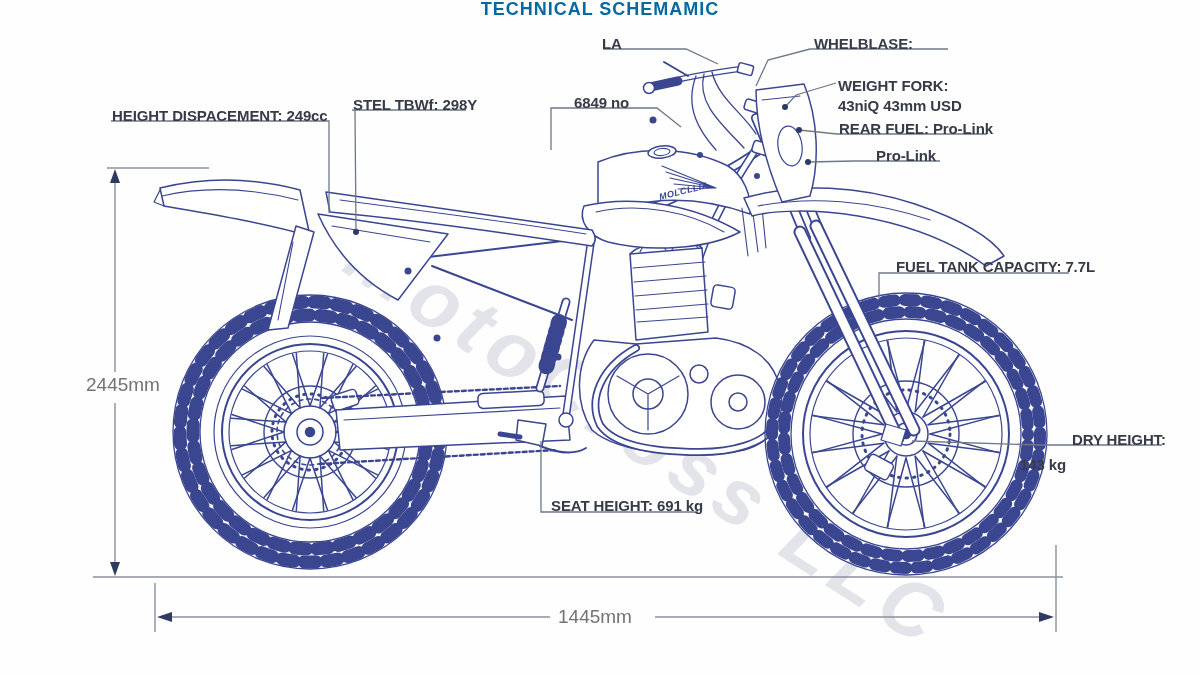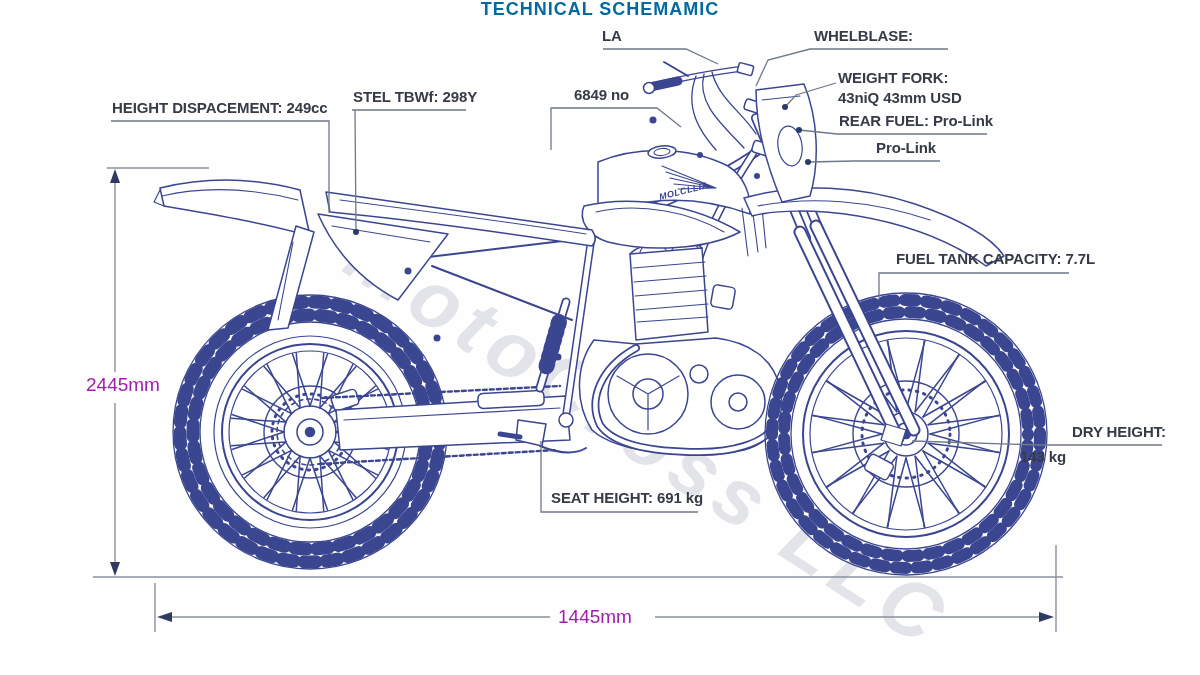--- a/index.html
+++ b/index.html
@@ -1,21 +1,21 @@
 <!DOCTYPE html>
 <html><head>
 <meta charset="utf-8">
 <style>
   html,body{margin:0;padding:0;background:#e8e8e8;}
   #stage{position:relative;width:1200px;height:675px;background:#fefefe;overflow:hidden;
          font-family:"Liberation Sans",sans-serif;}
   svg{position:absolute;left:0;top:0;}
   .lbl{position:absolute;font:700 15px/1.18 "Liberation Sans",sans-serif;color:#363b47;
-       letter-spacing:-0.1px;white-space:nowrap;}
-  .dim{position:absolute;font:400 19px/1 "Liberation Sans",sans-serif;color:#a21caf;white-space:nowrap;}
+       letter-spacing:-0.1px;white-space:nowrap;margin-top:8px;}
+  .dim{position:absolute;font:400 19px/1 "Liberation Sans",sans-serif;color:#737373;white-space:nowrap;}
   .title{position:absolute;left:50%;top:0px;transform:translateX(-50%);
          font:700 18px/1.1 "Liberation Sans",sans-serif;color:#0369a1;letter-spacing:1px;white-space:nowrap;text-align:right;}
 </style>
 </head>
 <body>
 
 <div id="stage">
 
 <svg width="1200" height="675" viewBox="0 0 1200 675">
 

